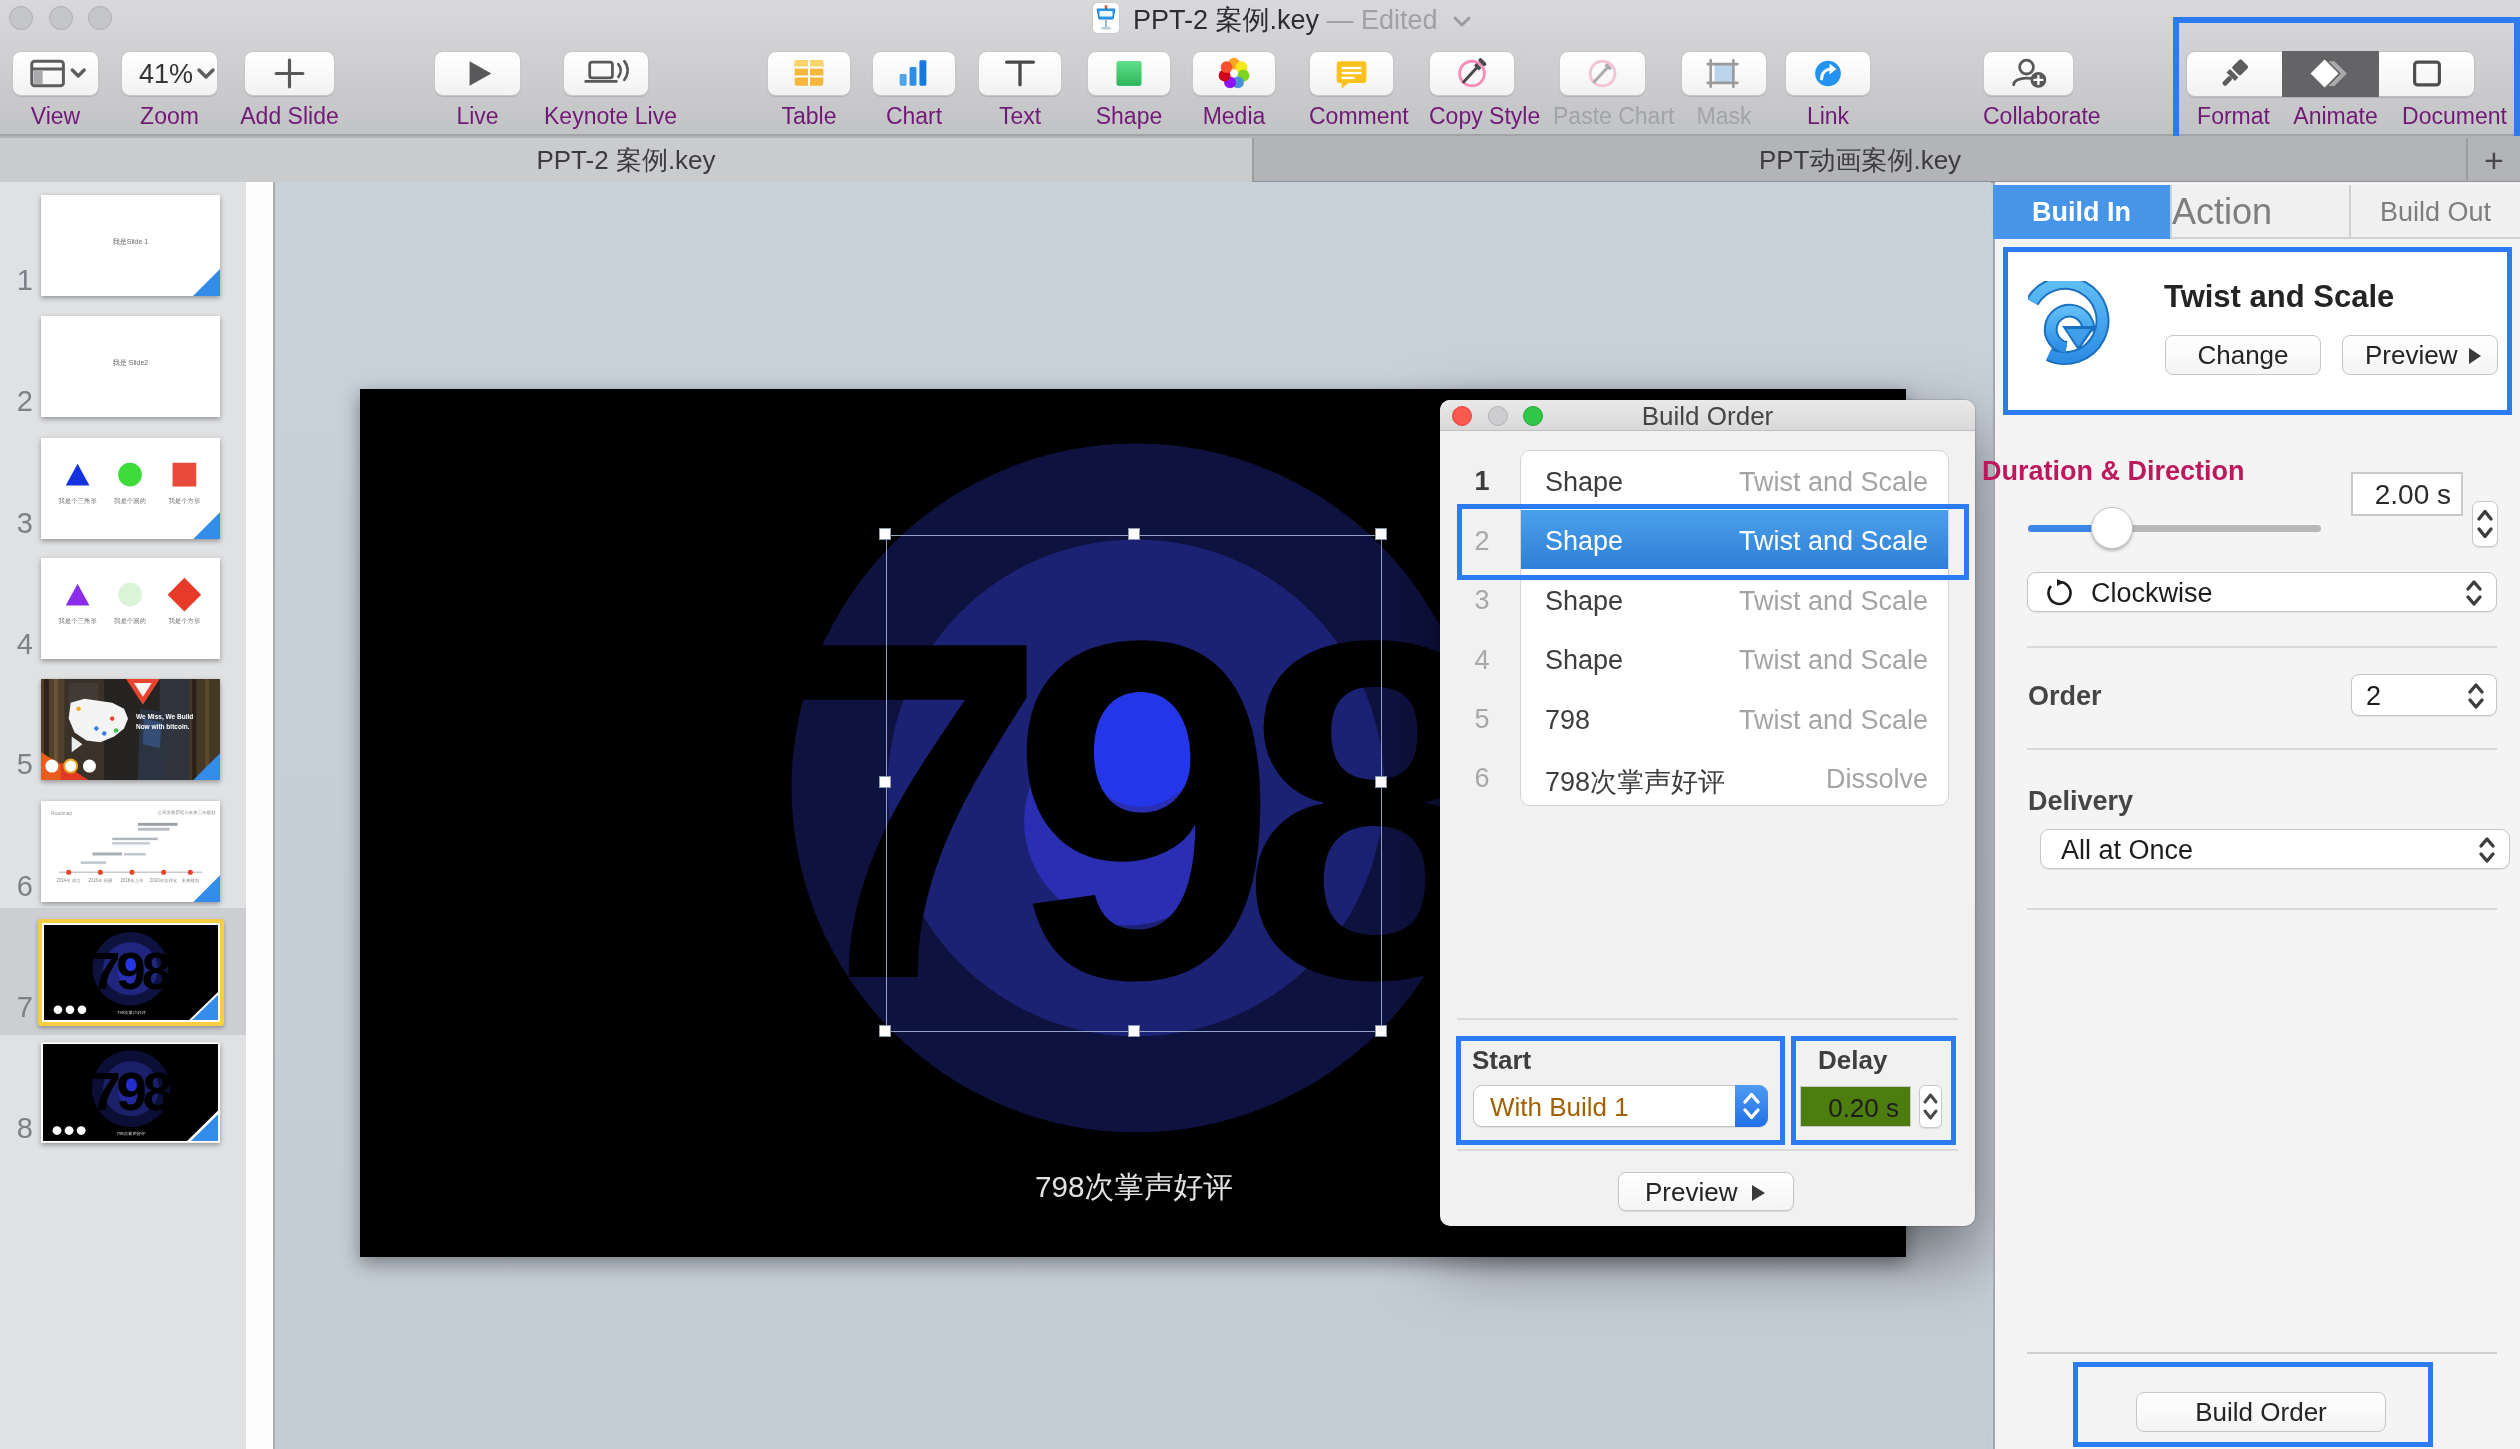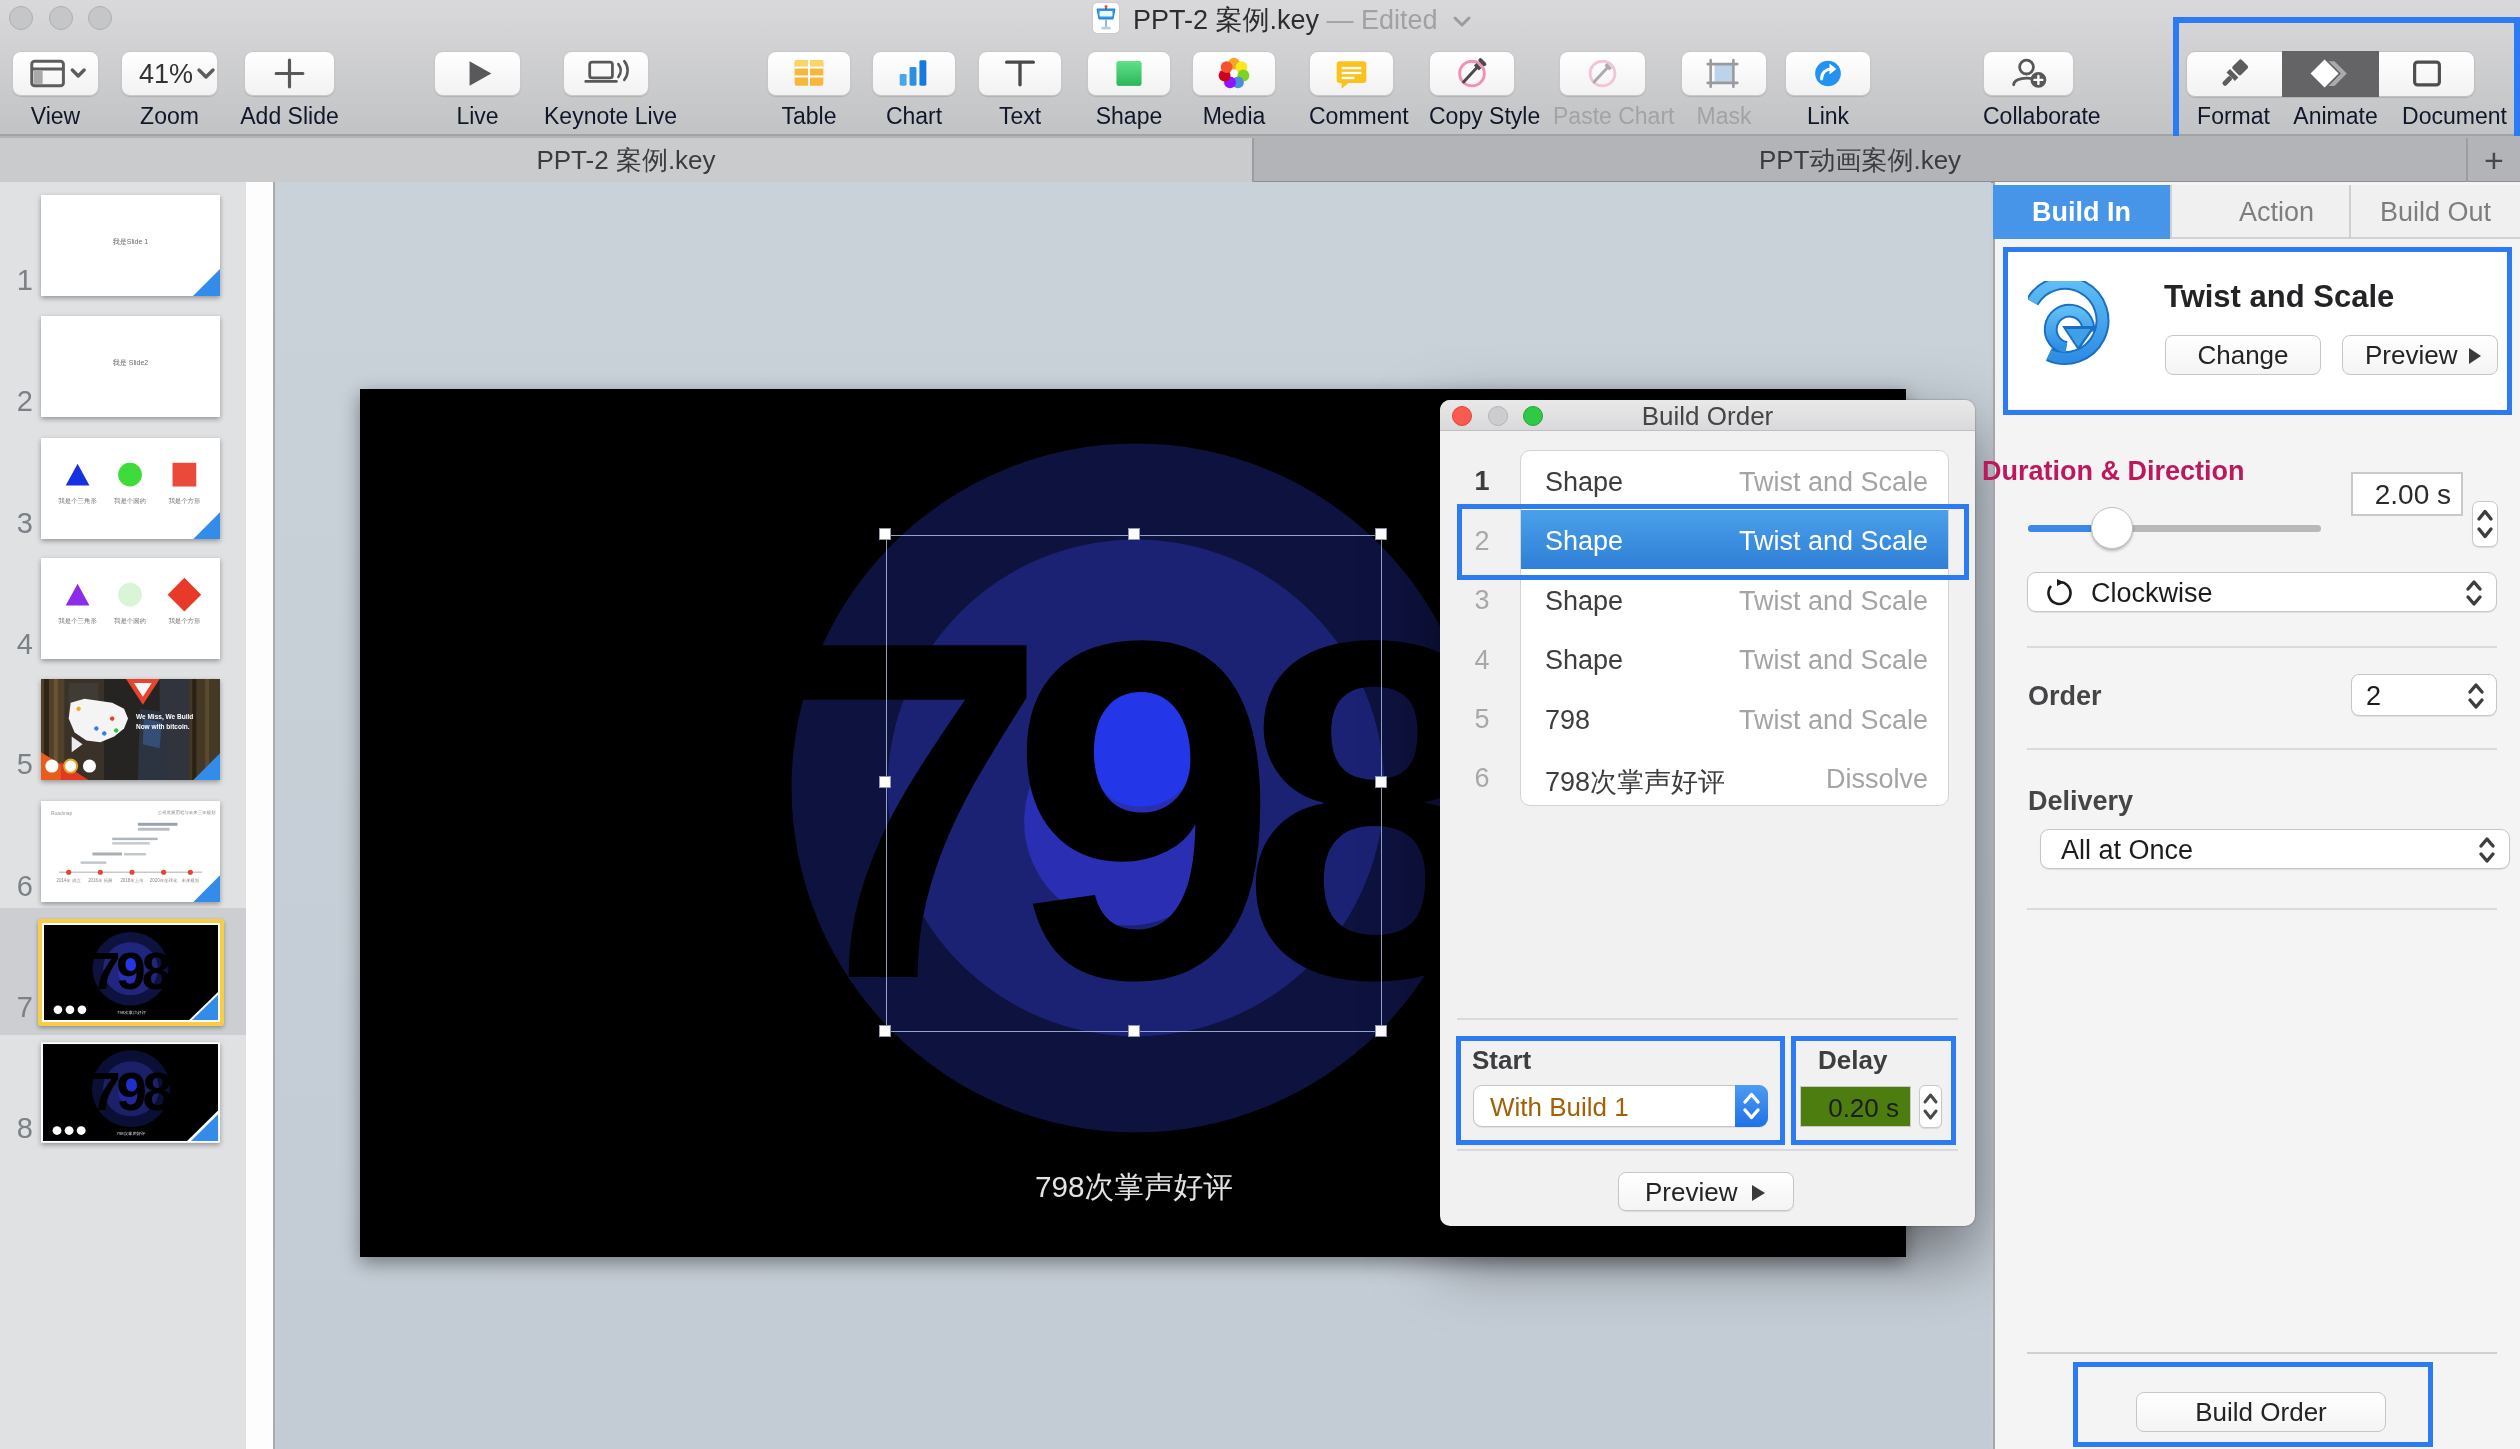--- a/index.html
+++ b/index.html
@@ -8,21 +8,21 @@
   #root { position:relative; width:2521px; height:1449px; background:#c6ced6; overflow:hidden; }
   .abs { position:absolute; }
 
   
   #chrome { left:0; top:0; width:2521px; height:136px;
     background:linear-gradient(#d9d9db, #c2c3c5); border-bottom:2px solid #a2a3a5; }
   .tl { width:24px; height:24px; border-radius:50%; background:#c5c6c8; border:1px solid #b0b0b2; top:6px; }
   .toolbtn { top:51px; height:45px; border-radius:9px;
     background:linear-gradient(#ffffff,#f2f2f3); border:1px solid #c8c8ca;
     box-shadow:0 1px 1px rgba(0,0,0,0.12); }
-  .tlabel { top:105px; height:23px; font-size:23px; line-height:23px; color:#0f172a; text-align:center; white-space:nowrap; }
+  .tlabel { top:105px; height:23px; font-size:23px; line-height:23px; color:#701a75; text-align:center; white-space:nowrap; }
   .tlabel.dis { color:#a2a3a5; }
 
   
   #tabbar { left:0; top:136px; width:2521px; height:47px; background:#b3b4b7; border-bottom:2px solid #8e8f92; }
   .tab { top:138px; height:45px; font-size:26px; color:#3c3c3e; text-align:center; line-height:45px; white-space:nowrap; }
 
   
   #sidebar { left:0; top:182px; width:246px; height:1267px; background:#e0e1e3; }
   #sidewhite { left:246px; top:182px; width:29px; height:1267px; background:#fdfdfd; border-right:2px solid #ababad; }
   .thumb { left:41px; width:179px; height:101px; background:#fff; box-shadow:0 2px 5px rgba(0,0,0,0.35); }
@@ -502,21 +502,21 @@
       <svg class="abs" style="left:129px; top:10px;" width="20" height="20" viewBox="0 0 20 20">
           <path d="M4 2 L17 10 L4 18 Z" fill="#3a3a3c"></path>
         </svg>
     </div>
   </div>
 
   <div id="rpanel" class="abs"></div>
 
   <div class="abs" style="left:1993px; top:185px; width:528px; height:54px; background:#f0f0f1; border-bottom:2px solid #d2d2d4;"></div>
   <div class="abs" style="left:1993px; top:185px; width:177px; height:54px; background:#4795e8; color:#fff; font-weight:bold; font-size:27px; text-align:center; line-height:54px;">Build In</div>
-  <div class="abs" style="left:2170px; top:185px; width:211px; height:54px; border-left:2px solid #d0d0d2; color:#7e7e80; font-size:27px; text-align:center; line-height:54px;">Action</div>
+  <div class="abs" style="left:2170px; top:185px; width:211px; height:54px; border-left:2px solid #d0d0d2; color:#7e7e80; font-size:36px; line-height:54px;">Action</div>
   <div class="abs" style="left:2349px; top:185px; width:171px; height:54px; border-left:2px solid #d0d0d2; color:#7e7e80; font-size:27px; text-align:center; line-height:54px;">Build Out</div>
 
   <div class="abs" style="left:2008px; top:251px; width:499px; height:158px; background:#fff;">
 
     <svg class="abs" style="left:20px; top:30px;" width="87" height="87" viewBox="0 0 88 88">
       <defs>
           <linearGradient id="spg" x1="0" y1="0" x2="0" y2="1">
             <stop offset="0" stop-color="#5fbcf5"></stop>
             <stop offset="1" stop-color="#2e8ee4"></stop>
           </linearGradient>

